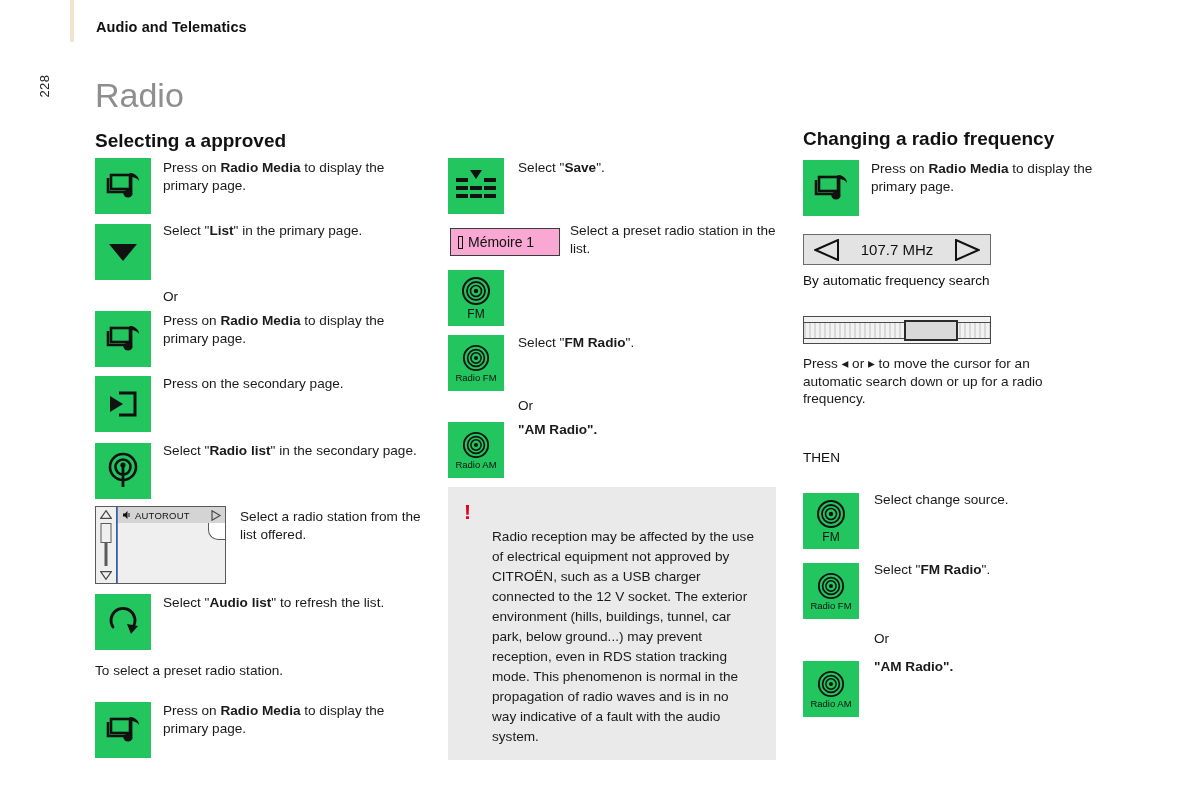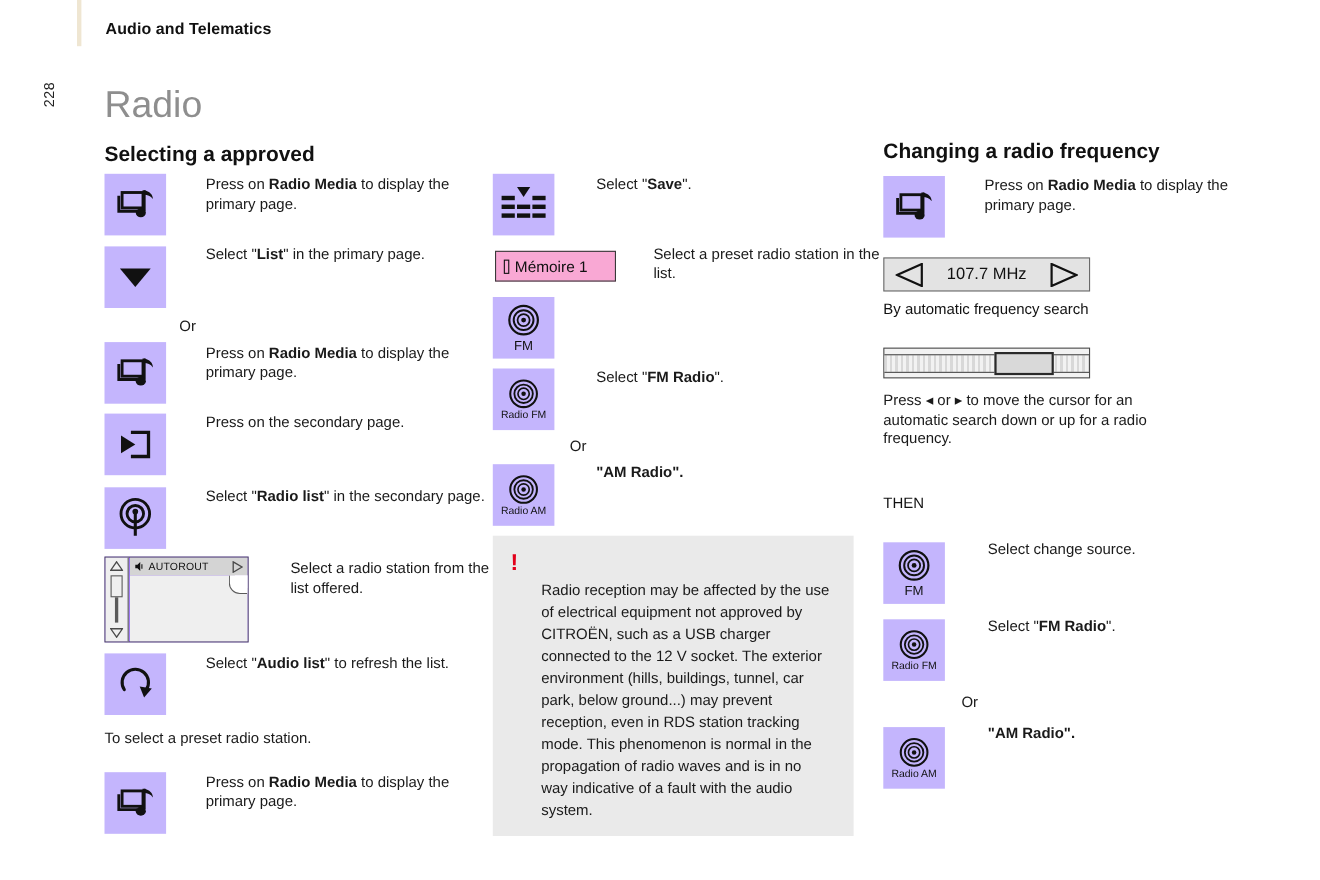--- a/index.html
+++ b/index.html
@@ -48,48 +48,47 @@
   h2.section {
     position: absolute;
     font-size: 19px; font-weight: bold; margin: 0;
     color: #111; white-space: nowrap;
   }
   #sec-selecting { left: 95px; top: 130px; }
   #sec-changing  { left: 803px; top: 128px; }
   .iconbox {
     position: absolute;
     width: 56px; height: 56px;
-    background: #c4b5fd;
+    background: #22c55e;
     display: flex; flex-direction: column;
     align-items: center; justify-content: center;
   }
   .iconbox svg { display: block; }
   .iconlabel { font-size: 9.5px; color: #111; margin-top: 1px; line-height: 1; }
   .iconlabel.big { font-size: 12px; margin-top: 2px; }
 
   .txt {
     position: absolute;
     font-size: 13.6px; line-height: 17.5px;
     color: #1a1a1a;
-    margin-left: 24px;
   }
   .txt b { font-weight: bold; }
 
   
   .plain {
     position: absolute;
     font-size: 13.6px; line-height: 17.5px; color: #1a1a1a;
   }
 
   
   #autorout-widget {
     position: absolute; left: 95px; top: 506px;
     width: 131px; height: 78px;
     border: 1px solid #5a5a5a;
-    background: #8b5cf6;
+    background: #3b82f6;
     box-sizing: border-box;
   }
   #autorout-scroll {
     position: absolute; left: 0; top: 0;
     width: 21px; height: 100%;
     border-right: 1px solid #5a5a5a;
     box-sizing: border-box;
     background: #efefef;
   }
   .sb-arrow-o {

